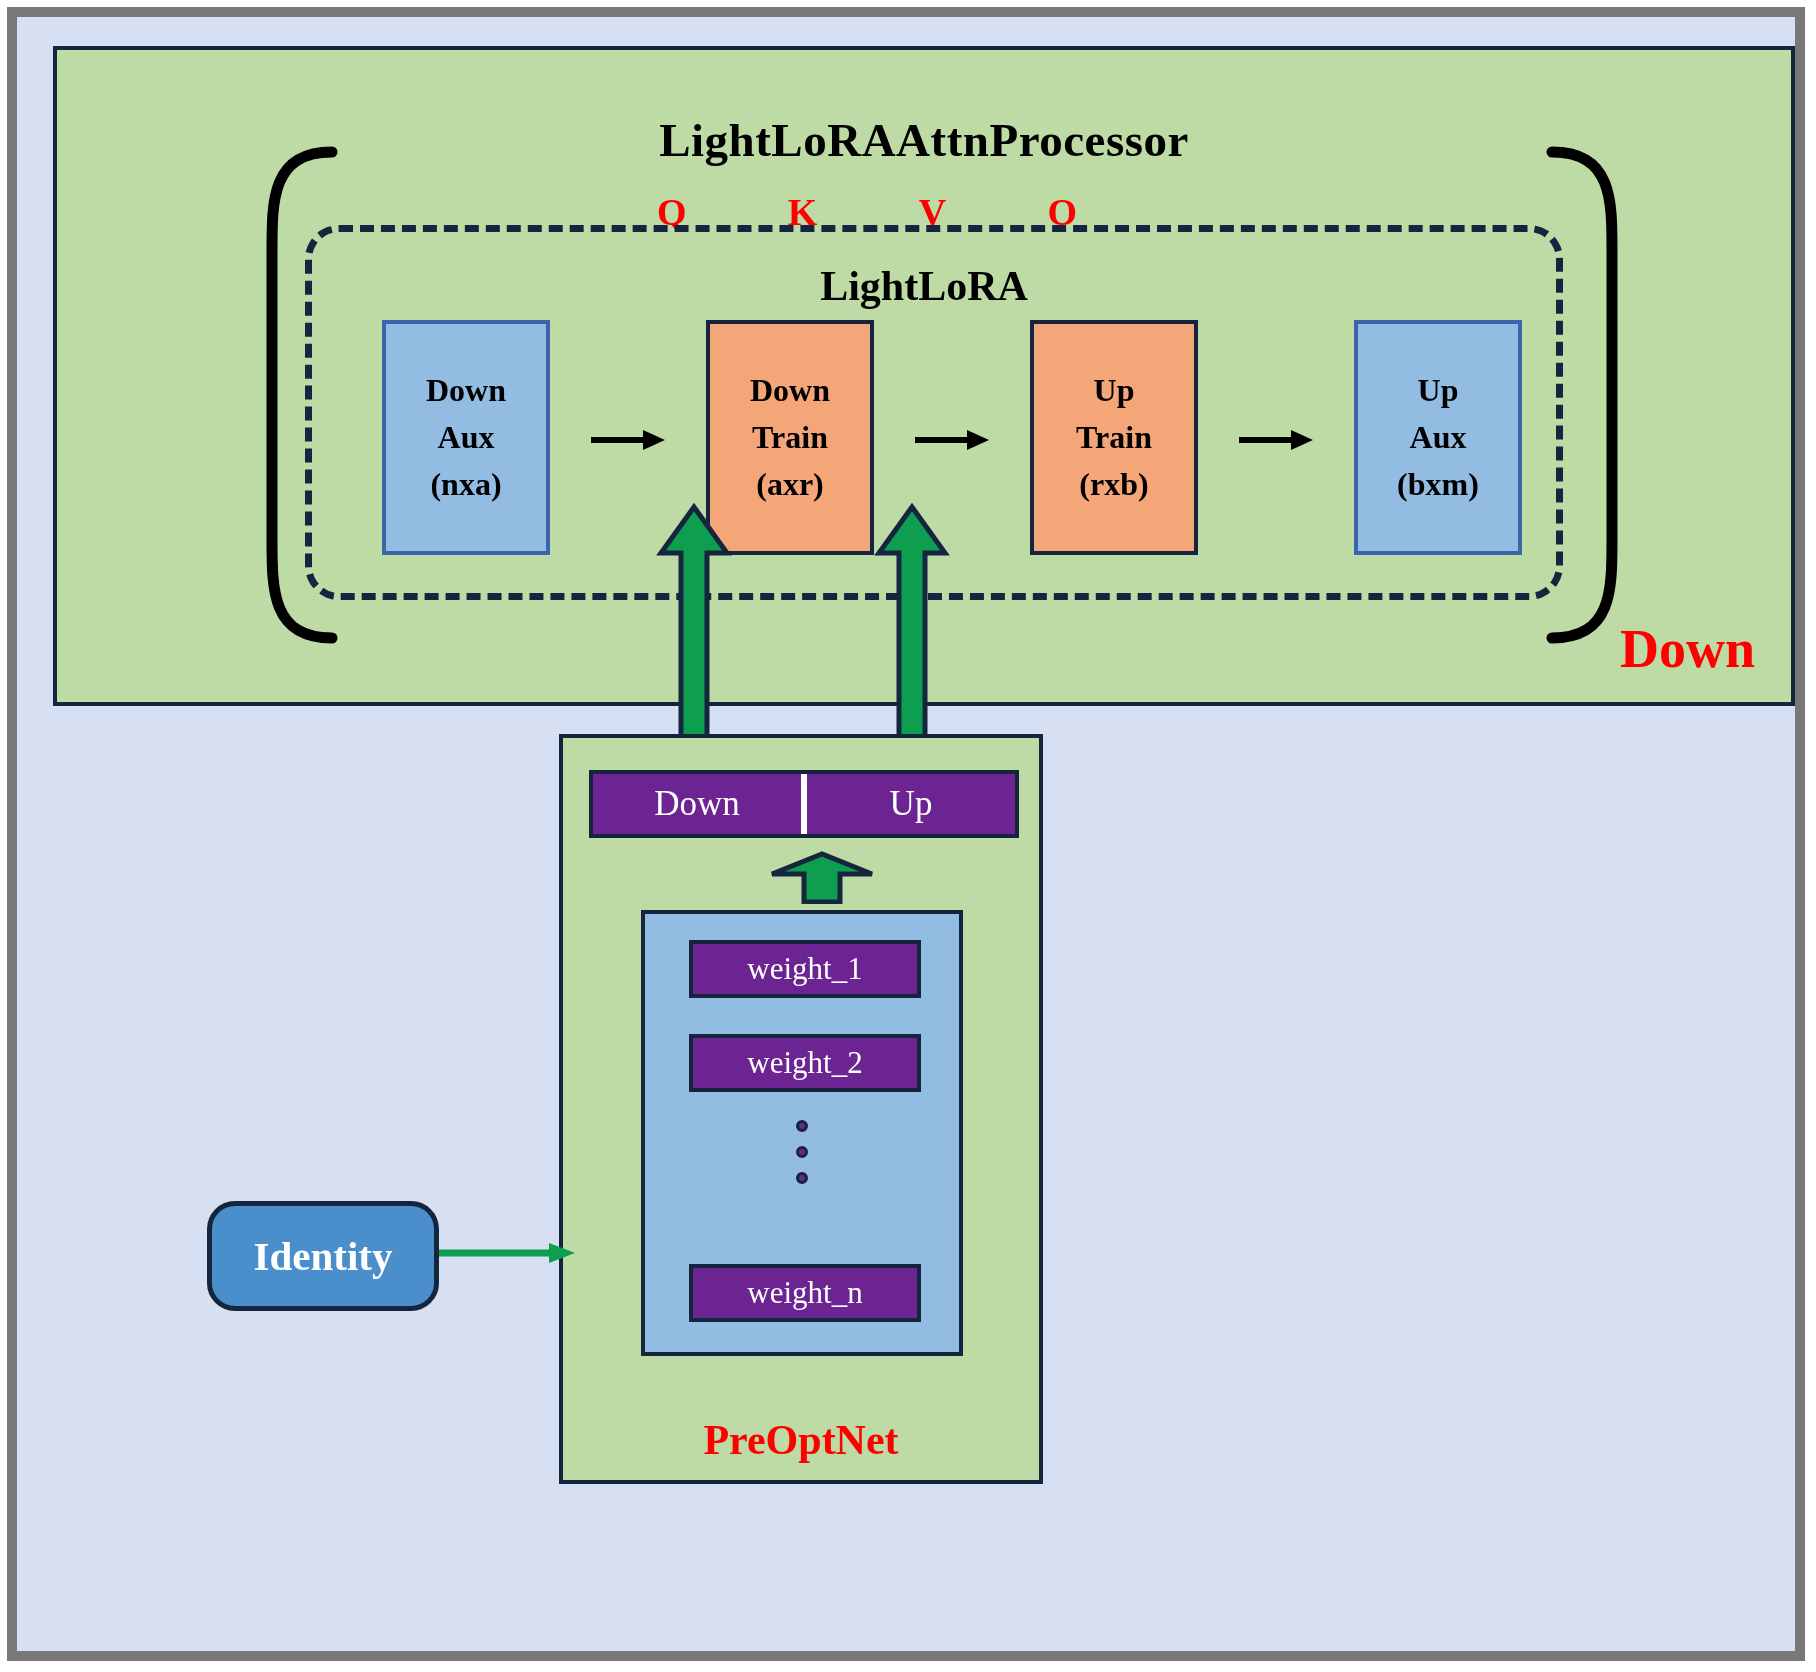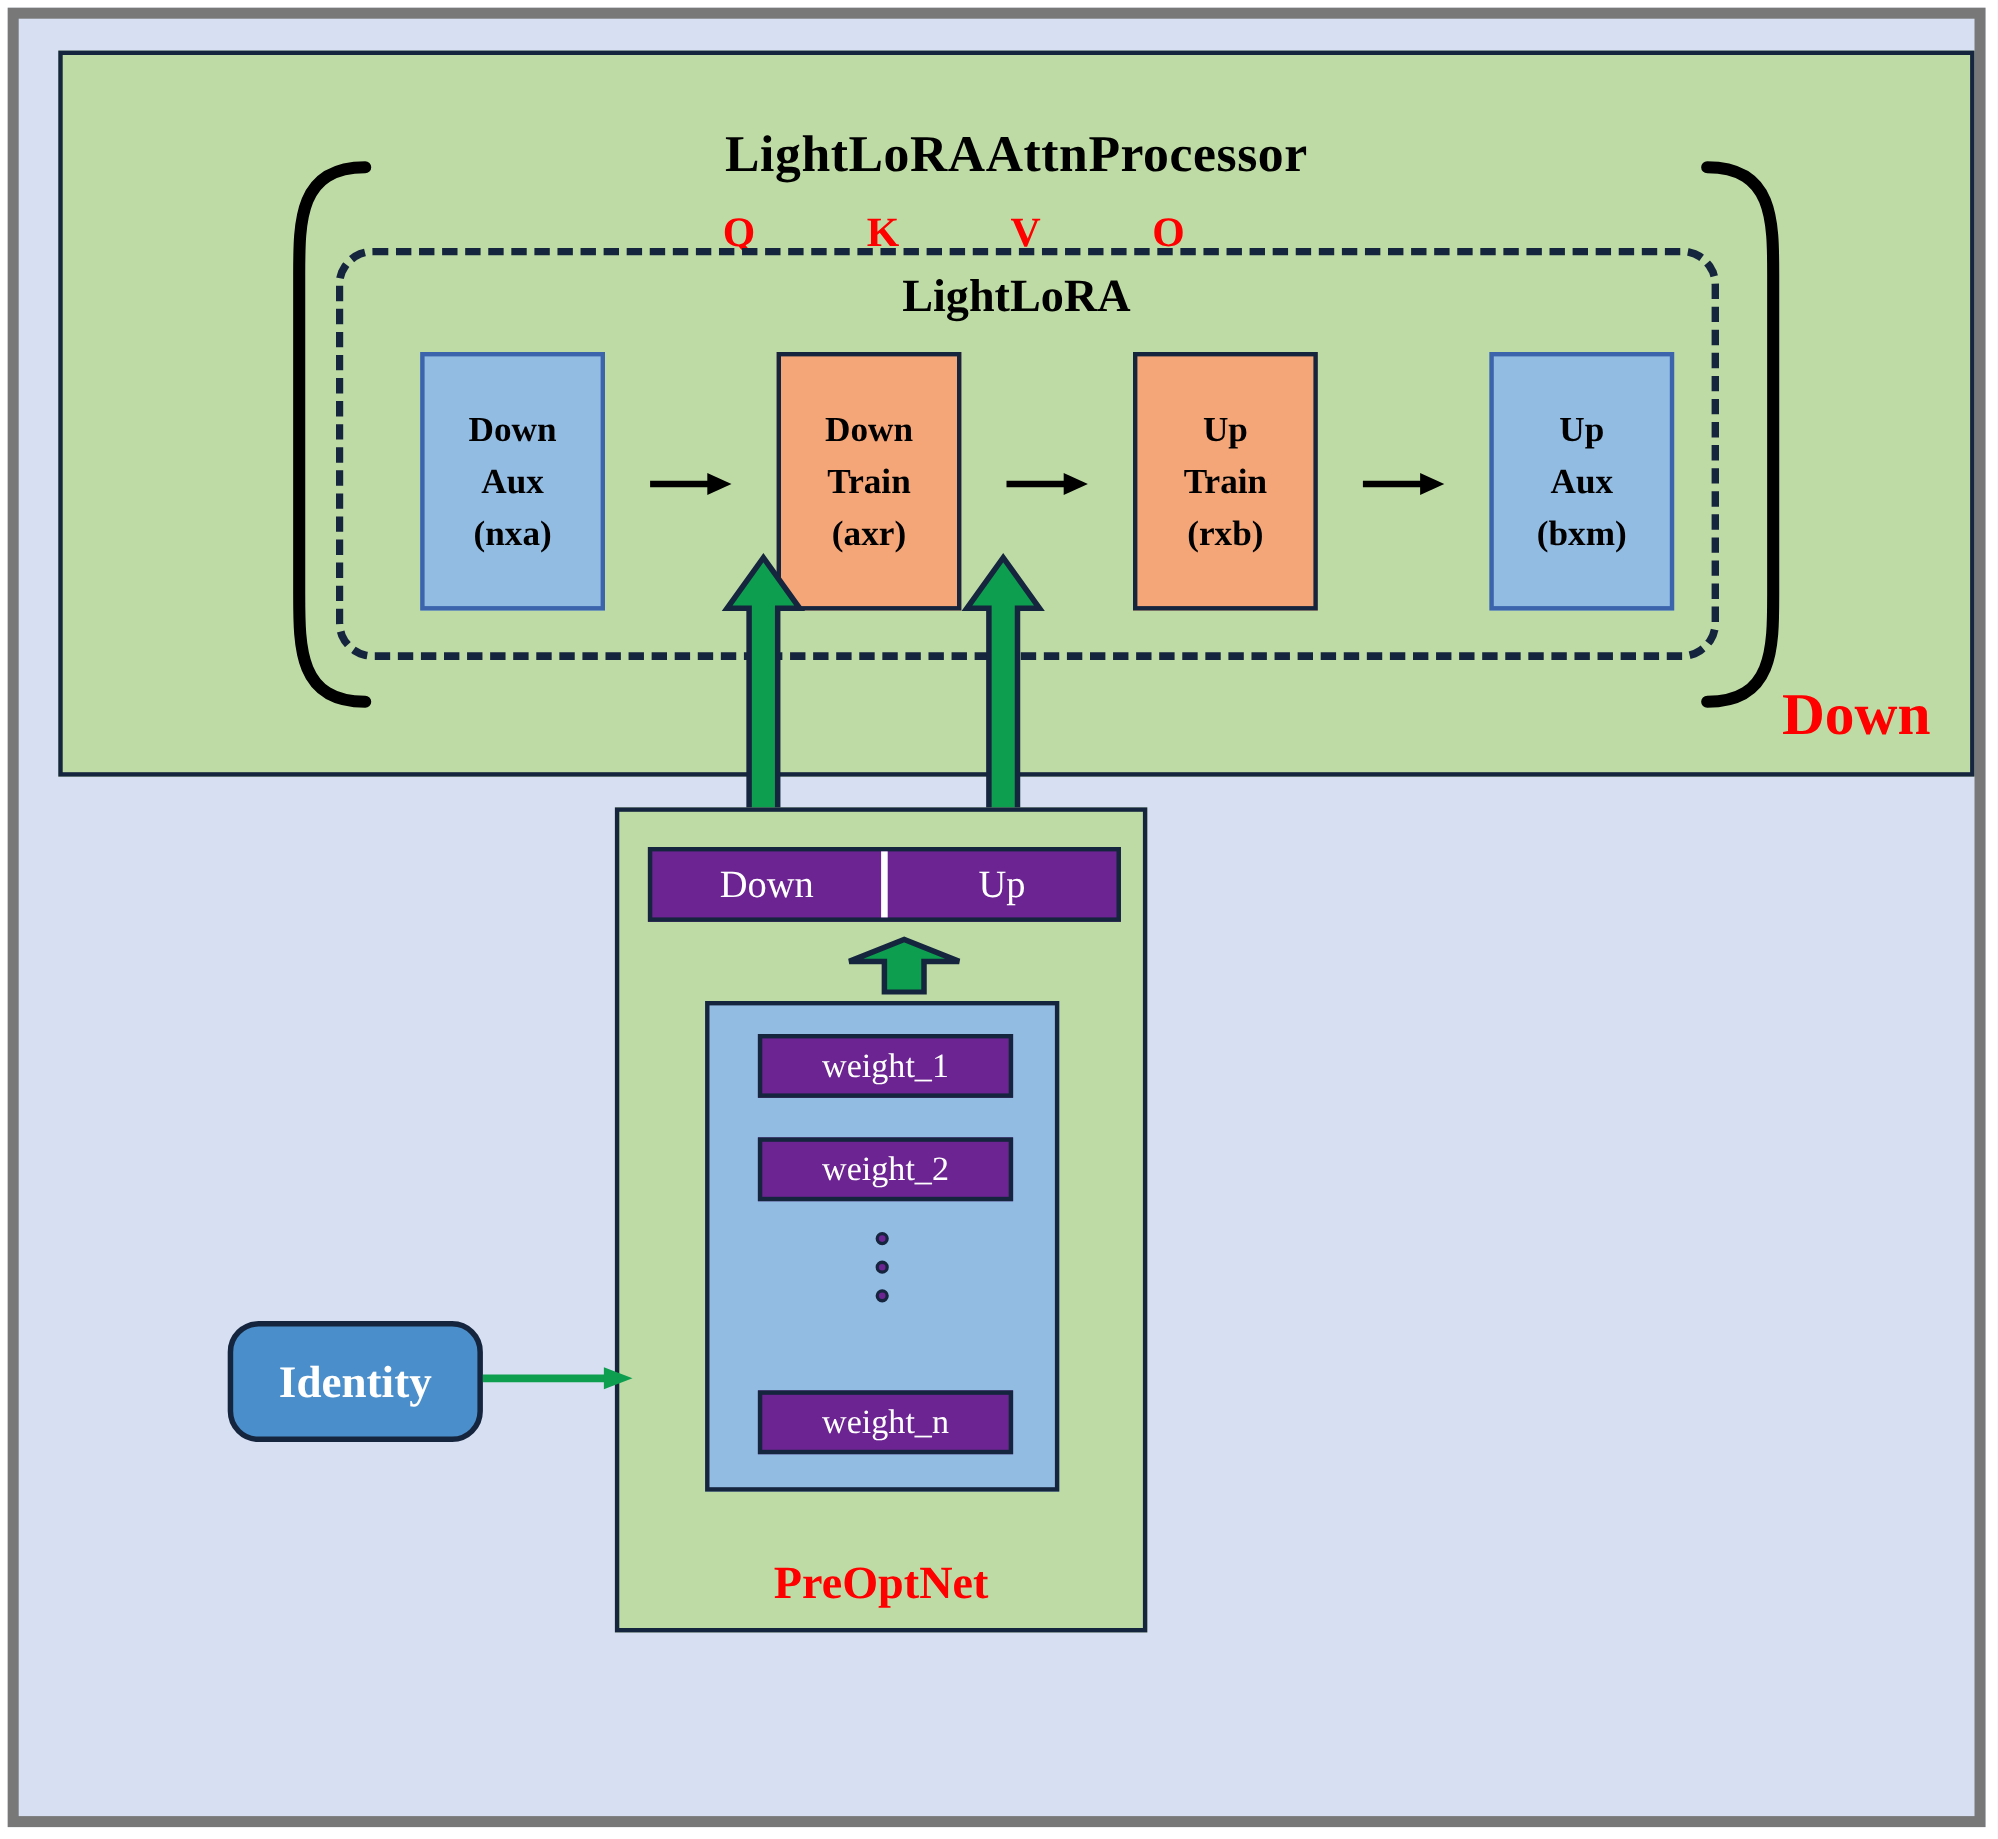--- a/index.html
+++ b/index.html
@@ -33,21 +33,21 @@
   
   .bracket{position:absolute;}
   .bracket svg{display:block;}
 
   
   .dashed-box{
     position:absolute;left:248px;top:175px;width:1258px;height:375px;
     border:7px dashed #16253e;border-radius:34px;box-sizing:border-box;
   }
   .title-sub{
-    position:absolute;left:0;top:196px;width:100%;text-align:center;
+    position:absolute;left:0;top:212px;width:100%;text-align:center;
     font-weight:bold;font-size:42px;color:#000;
   }
 
   
   .box-row{
     position:absolute;left:325px;top:270px;width:1140px;height:235px;
     display:flex;align-items:flex-start;justify-content:space-between;
   }
   .nbox{
     width:168px;height:235px;box-sizing:border-box;

